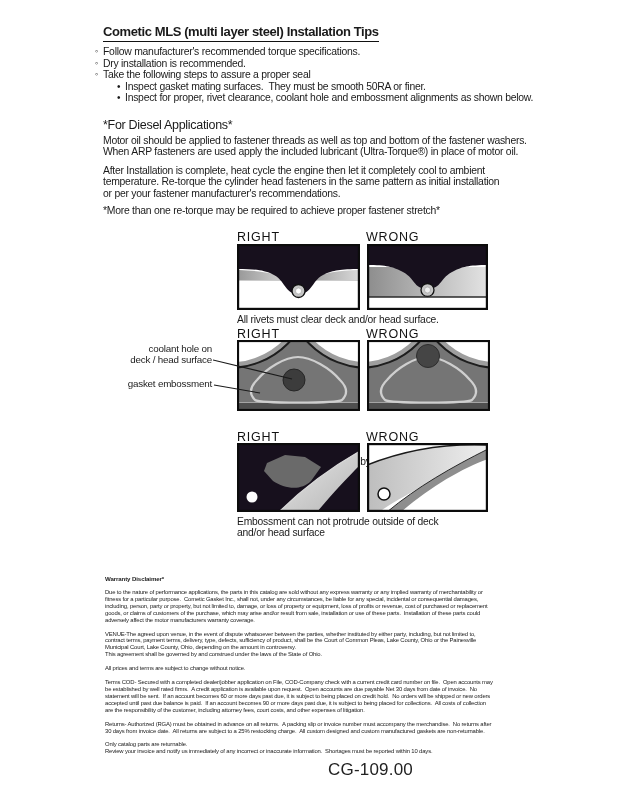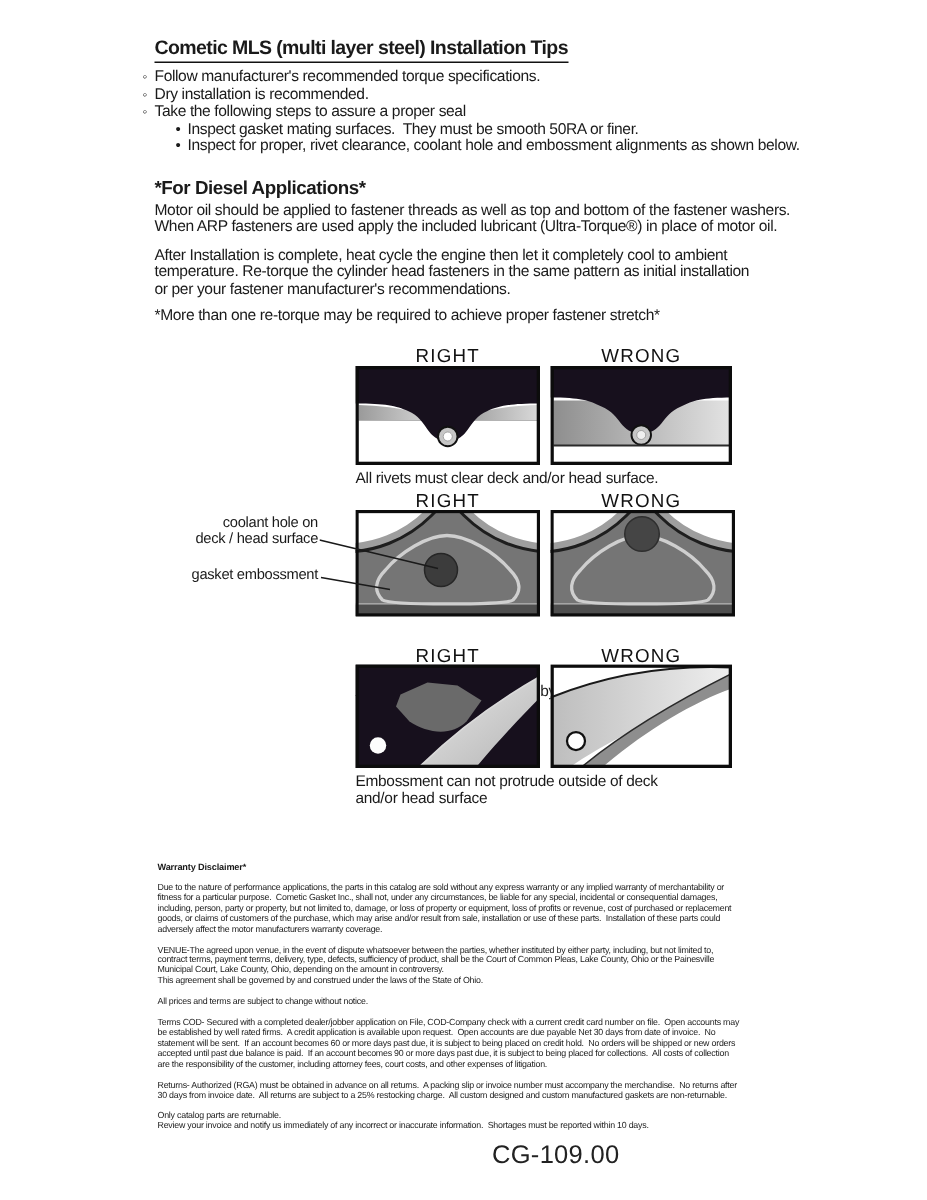--- a/index.html
+++ b/index.html
@@ -13,28 +13,28 @@
     font-size:13px;font-weight:bold;letter-spacing:-0.4px;
     border-bottom:1.6px solid #111;padding-bottom:2px;white-space:pre;
   }
   .tips{position:absolute;left:95px;top:46px;width:480px;list-style:none;margin:0;padding:0;}
   .tips li{font-size:10.4px;letter-spacing:-0.25px;line-height:11.6px;white-space:pre;display:flex;}
   .tips li .mk{width:8px;flex:0 0 8px;font-size:9px;line-height:11.6px;}
   .tips li.lvl2{margin-left:22px;}
   .tips li.lvl2 .mk{font-size:10px;}
   .sec-head{
     position:absolute;left:103px;margin:0;
-    font-size:12.5px;font-weight:bold;letter-spacing:-0.3px;white-space:pre;
+    font-size:12.5px;font-weight:normal;letter-spacing:-0.3px;white-space:pre;
   }
   .body-para{
     position:absolute;left:103px;margin:0;width:450px;
     font-size:10.4px;letter-spacing:-0.25px;line-height:11.3px;white-space:pre-line;
   }
   
-  .dg-h{position:absolute;width:123px;text-align:center;font-size:12.5px;letter-spacing:0.8px;color:#111;white-space:pre;}
+  .dg-h{position:absolute;width:123px;font-size:12.5px;letter-spacing:0.8px;color:#111;white-space:pre;}
   .panel{position:absolute;display:block;}
   .dg-caption{position:absolute;left:237px;font-size:10.3px;letter-spacing:-0.2px;line-height:11px;white-space:pre-line;}
   .side-label{position:absolute;left:100px;width:112px;text-align:right;font-size:9.8px;letter-spacing:-0.2px;line-height:10.8px;white-space:pre-line;}
   .leader{position:absolute;pointer-events:none;}
   
   .disclaimer{position:absolute;left:105px;top:575px;width:430px;}
   .disclaimer h3{margin:0 0 7px 0;font-size:6.1px;font-weight:bold;letter-spacing:-0.1px;white-space:pre;}
   .disclaimer p{margin:0 0 7px 0;font-size:5.9px;font-weight:normal;letter-spacing:-0.15px;line-height:6.9px;white-space:pre;color:#222;}
   .doc-code{position:absolute;left:328px;top:760px;font-size:17px;letter-spacing:0.2px;color:#222;white-space:pre;}
 </style>

